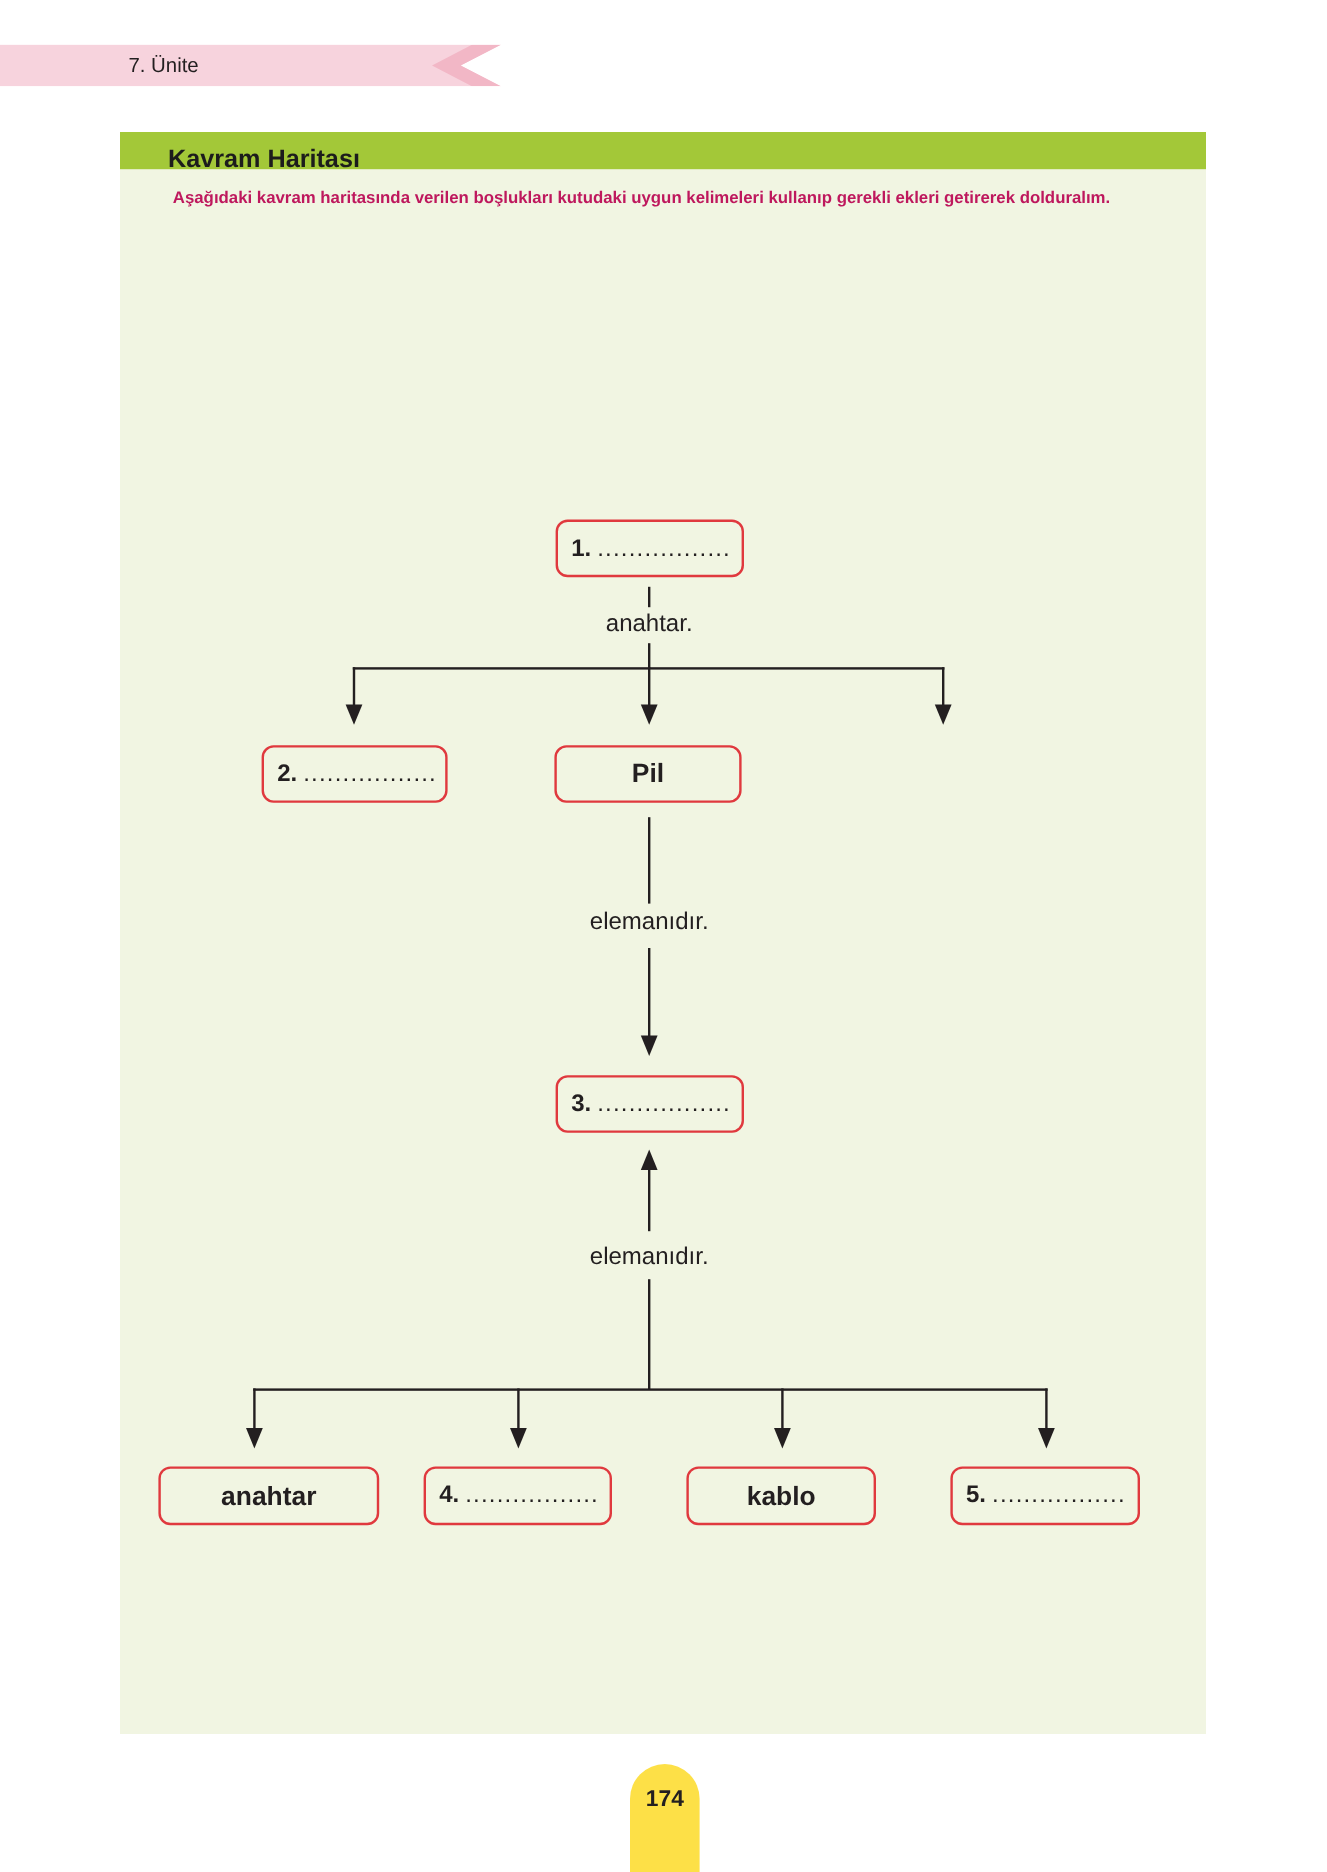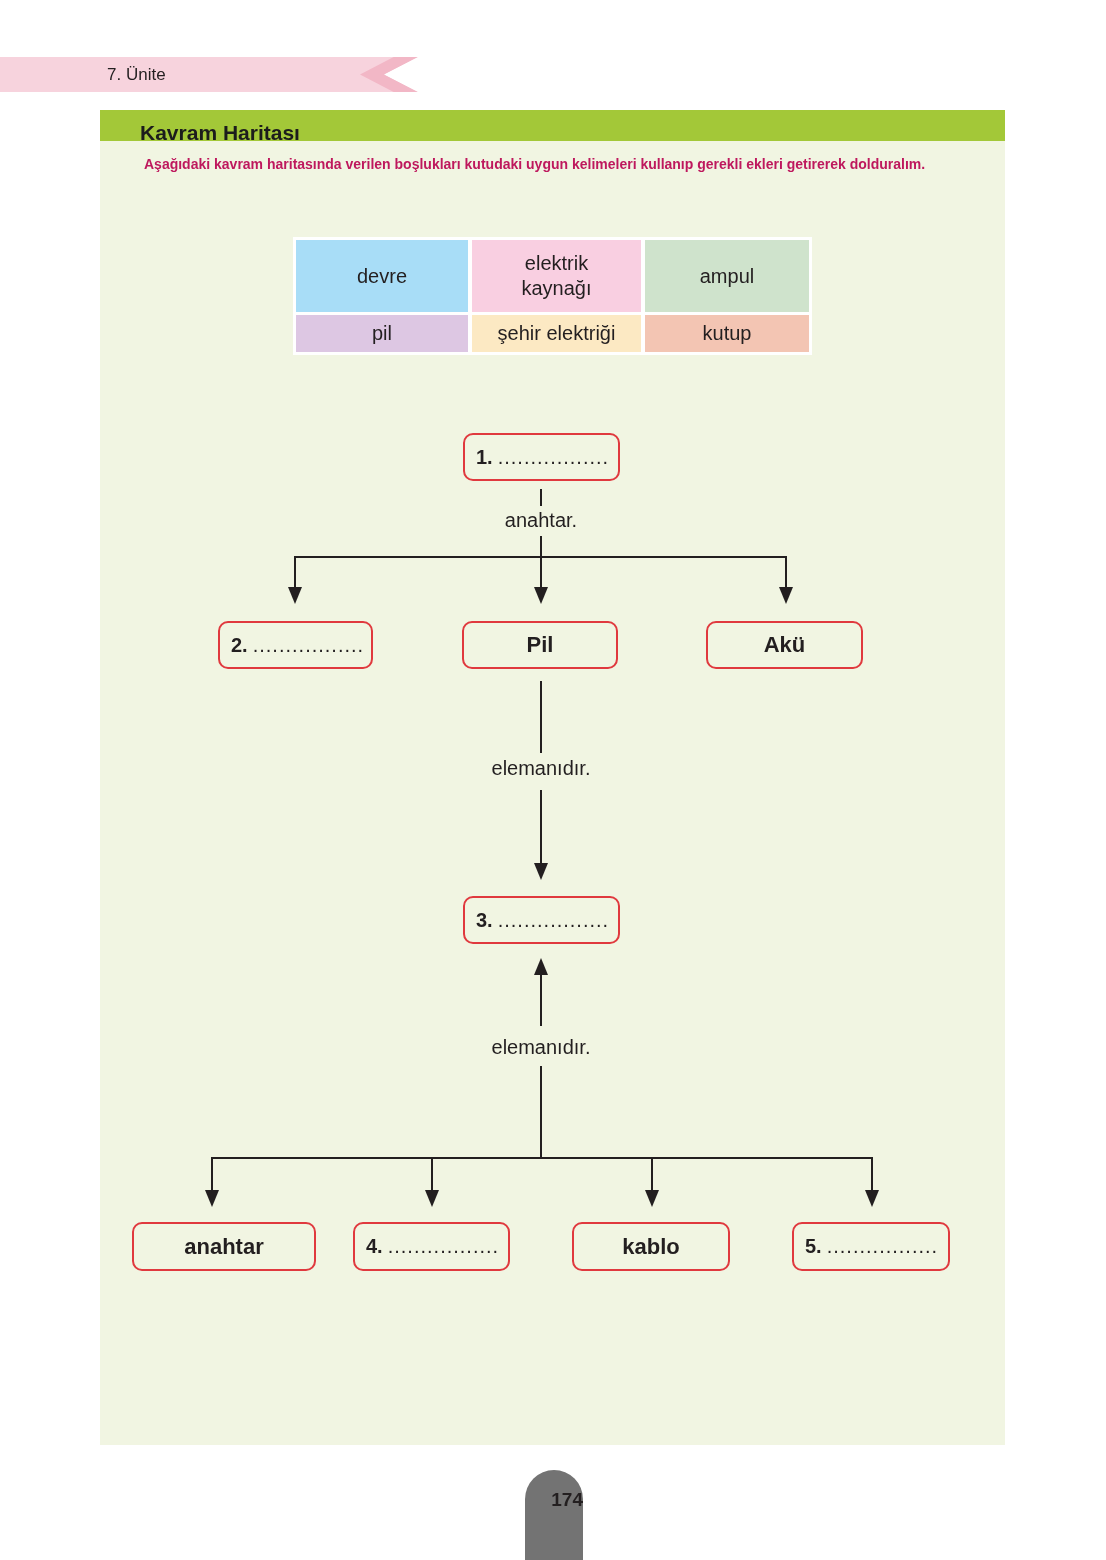--- a/index.html
+++ b/index.html
@@ -6,21 +6,21 @@
   .page{
     position:relative;
     width:1106px;height:1560px;
     background:#ffffff;
     font-family:"Liberation Sans", sans-serif;
     color:#231f20;
     overflow:hidden;
   }
   
   .ribbon{
-    position:absolute;left:0;top:57px;width:418px;height:35px;
+    position:absolute;left:0;top:37px;width:418px;height:35px;
     background:#f7d3dd;
     clip-path:polygon(0 0,100% 0,calc(100% - 34px) 50%,100% 100%,0 100%);
   }
   .ribbon-chevron{
     position:absolute;right:0;top:0;width:58px;height:35px;
     background:#f2b7c6;
     clip-path:polygon(100% 0,58% 0,0 50%,58% 100%,100% 100%,42% 50%);
   }
   .ribbon-label{
     position:absolute;left:107px;top:0;height:35px;line-height:35px;
@@ -111,29 +111,20 @@
     <span class="ribbon-label">7. Ünite</span>
   </div>
 
   <div class="panel" style="background-color: rgb(241, 245, 226);">
     <div class="panel-header" style="background-color: rgb(163, 200, 56);">
       <span class="panel-title">Kavram Haritası</span>
     </div>
     <p class="instruction">Aşağıdaki kavram haritasında verilen boşlukları kutudaki uygun kelimeleri kullanıp gerekli ekleri getirerek dolduralım.</p>
   </div>
 
-  <div class="wordbank">
-    <div class="wb-cell" style="background-color: rgb(168, 221, 247);">devre</div>
-    <div class="wb-cell" style="background-color: rgb(249, 207, 225);">elektrik
-kaynağı</div>
-    <div class="wb-cell" style="background-color: rgb(207, 227, 204);">ampul</div>
-    <div class="wb-cell" style="background-color: rgb(221, 199, 227);">pil</div>
-    <div class="wb-cell" style="background-color: rgb(252, 233, 195);">şehir elektriği</div>
-    <div class="wb-cell" style="background-color: rgb(243, 197, 179);">kutup</div>
-  </div>
 
   <div class="node blank" style="left:463px;top:433px;width:157px;height:48px;">
     <span class="num">1.</span>
     <span class="dots">.................</span>
   </div>
 
   <div class="vline" style="left:540px;top:489px;height:17px;"></div>
   <div class="connector-label" style="left:441px;top:509px;">anahtar.</div>
   <div class="vline" style="left:540px;top:536px;height:21px;"></div>
 
@@ -143,21 +134,20 @@
   <div class="vline" style="left:785px;top:556px;height:33px;"></div>
   <div class="arrow-down" style="left:288px;top:587px;"></div>
   <div class="arrow-down" style="left:534px;top:587px;"></div>
   <div class="arrow-down" style="left:779px;top:587px;"></div>
 
   <div class="node blank" style="left:218px;top:621px;width:155px;height:48px;">
     <span class="num">2.</span>
     <span class="dots">.................</span>
   </div>
   <div class="node center" style="left:462px;top:621px;width:156px;height:48px;">Pil</div>
-  <div class="node center" style="left:706px;top:621px;width:157px;height:48px;">Akü</div>
 
   <div class="vline" style="left:540px;top:681px;height:72px;"></div>
   <div class="connector-label" style="left:441px;top:757px;">elemanıdır.</div>
   <div class="vline" style="left:540px;top:790px;height:75px;"></div>
   <div class="arrow-down" style="left:534px;top:863px;"></div>
 
   <div class="node blank" style="left:463px;top:896px;width:157px;height:48px;">
     <span class="num">3.</span>
     <span class="dots">.................</span>
   </div>
@@ -181,17 +171,17 @@
   <div class="node blank" style="left:353px;top:1222px;width:157px;height:49px;">
     <span class="num">4.</span>
     <span class="dots">.................</span>
   </div>
   <div class="node center" style="left:572px;top:1222px;width:158px;height:49px;">kablo</div>
   <div class="node blank" style="left:792px;top:1222px;width:158px;height:49px;">
     <span class="num">5.</span>
     <span class="dots">.................</span>
   </div>
 
-  <div class="page-tab" style="background-color: #737373; text-align: right;">
+  <div class="page-tab" style="background-color: #fde047;">
     <span>174</span>
   </div>
 
 </div>
 
 </body></html>

